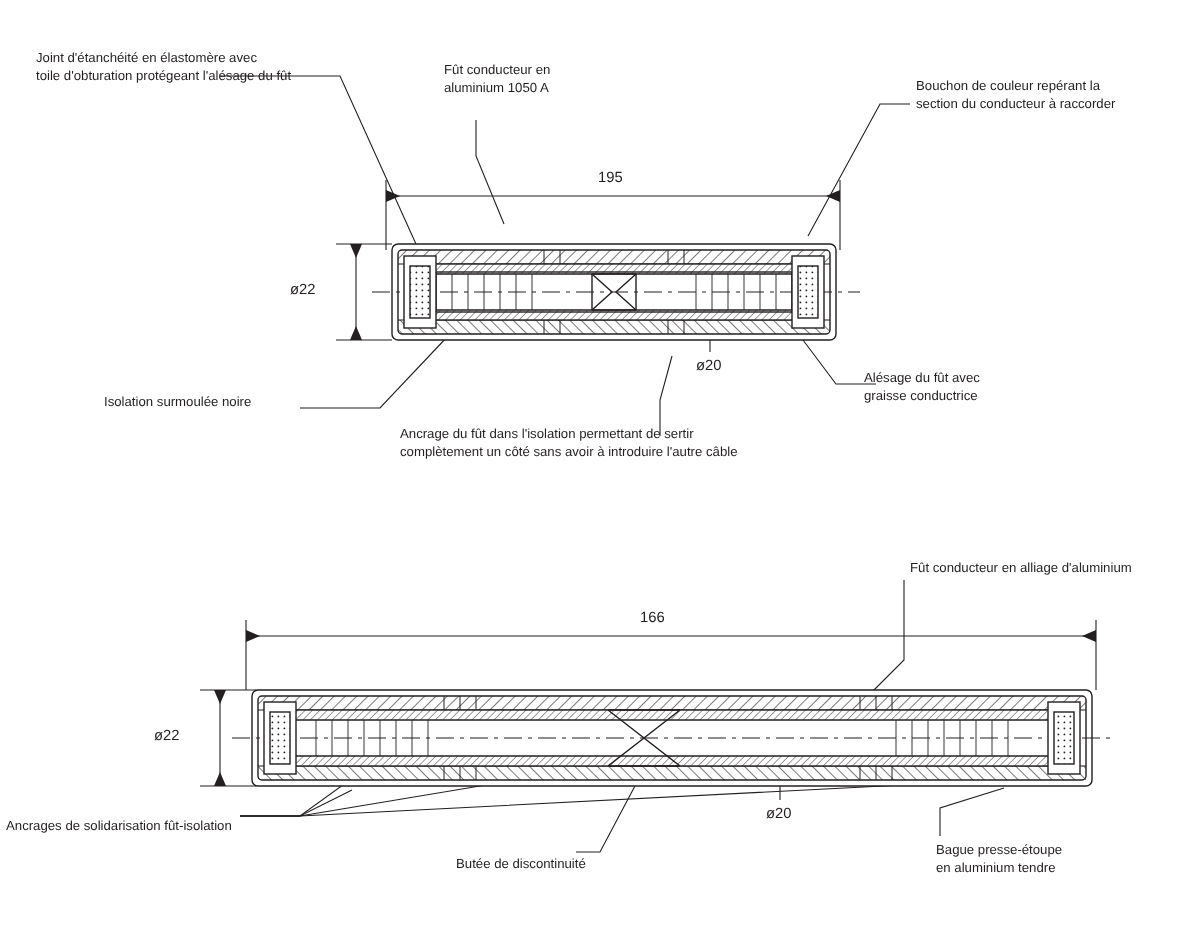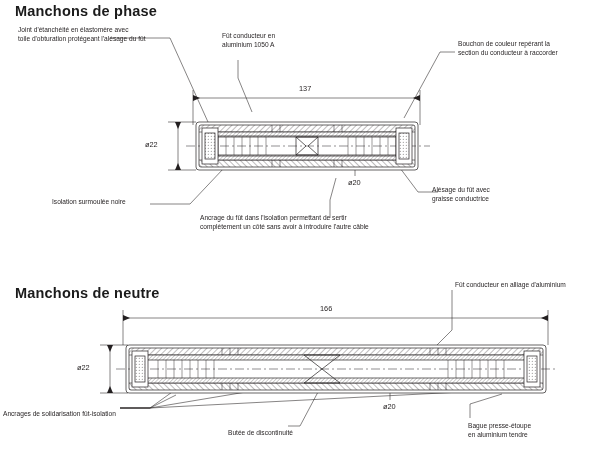--- a/index.html
+++ b/index.html
@@ -278,39 +278,37 @@
         <line x1="230" y1="383" x2="230" y2="390"></line>
         <line x1="238" y1="383" x2="238" y2="390"></line>
         <line x1="430" y1="383" x2="430" y2="390"></line>
         <line x1="438" y1="383" x2="438" y2="390"></line>
         <line x1="446" y1="383" x2="446" y2="390"></line>
       </g>
 
     </g>
   </svg>
 
-  <div class="title" id="title-phase">Manchons de phase</div>
 
   <div class="note" style="left:18px; top:26px; width:190px;">Joint d'étanchéité en élastomère avec
 toile d'obturation protégeant l'alésage du fût</div>
   <div class="note" style="left:222px; top:32px; width:130px;">Fût conducteur en
 aluminium 1050 A</div>
   <div class="note" style="left:458px; top:40px; width:136px;">Bouchon de couleur repérant la
 section du conducteur à raccorder</div>
   <div class="note" style="left:52px; top:198px; width:150px;">Isolation surmoulée noire</div>
   <div class="note" style="left:200px; top:214px; width:240px;">Ancrage du fût dans l'isolation permettant de sertir
 complètement un côté sans avoir à introduire l'autre câble</div>
   <div class="note" style="left:432px; top:186px; width:120px;">Alésage du fût avec
 graisse conductrice</div>
 
-  <div class="dim" style="left:299px; top:84px;">137</div>
+  <div class="dim" style="left:299px; top:84px;">195</div>
   <div class="dim" style="left:145px; top:140px;">ø22</div>
   <div class="dim" style="left:348px; top:178px;">ø20</div>
 
-  <div class="title" id="title-neutre">Manchons de neutre</div>
 
   <div class="note" style="left:455px; top:281px; width:145px;">Fût conducteur en alliage d'aluminium</div>
   <div class="note" style="left:3px; top:410px; width:152px;">Ancrages de solidarisation fût-isolation</div>
   <div class="note" style="left:228px; top:429px; width:150px;">Butée de discontinuité</div>
   <div class="note" style="left:468px; top:422px; width:120px;">Bague presse-étoupe
 en aluminium tendre</div>
 
   <div class="dim" style="left:320px; top:304px;">166</div>
   <div class="dim" style="left:77px; top:363px;">ø22</div>
   <div class="dim" style="left:383px; top:402px;">ø20</div>

